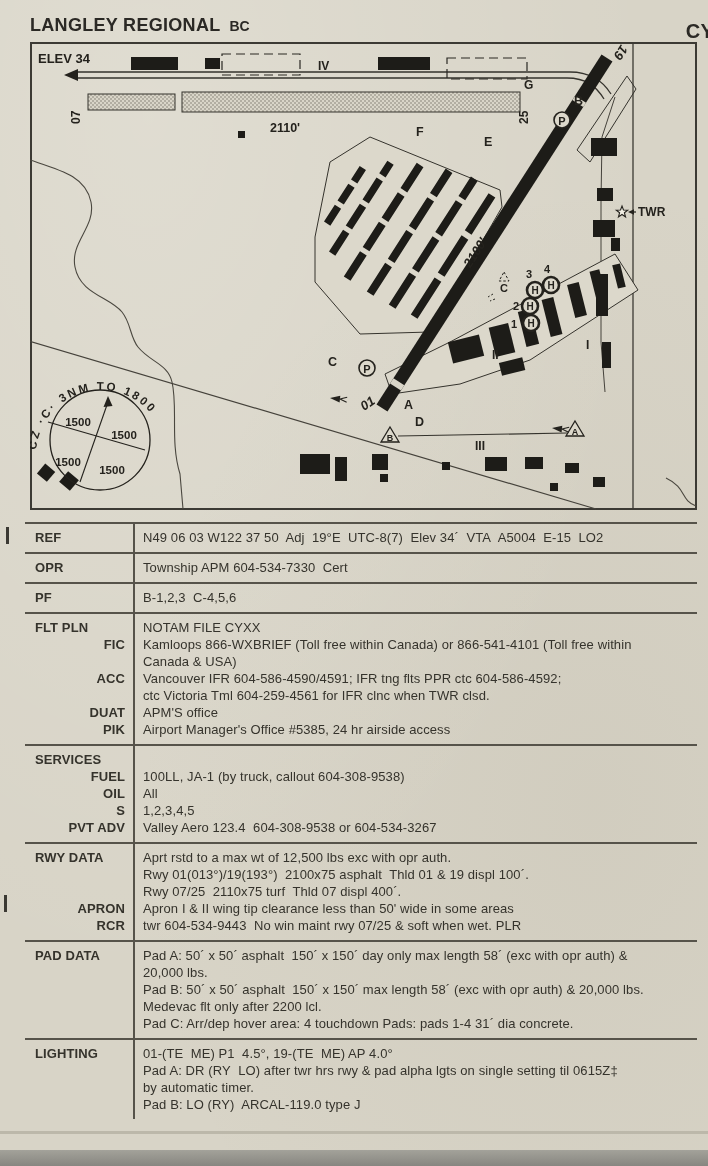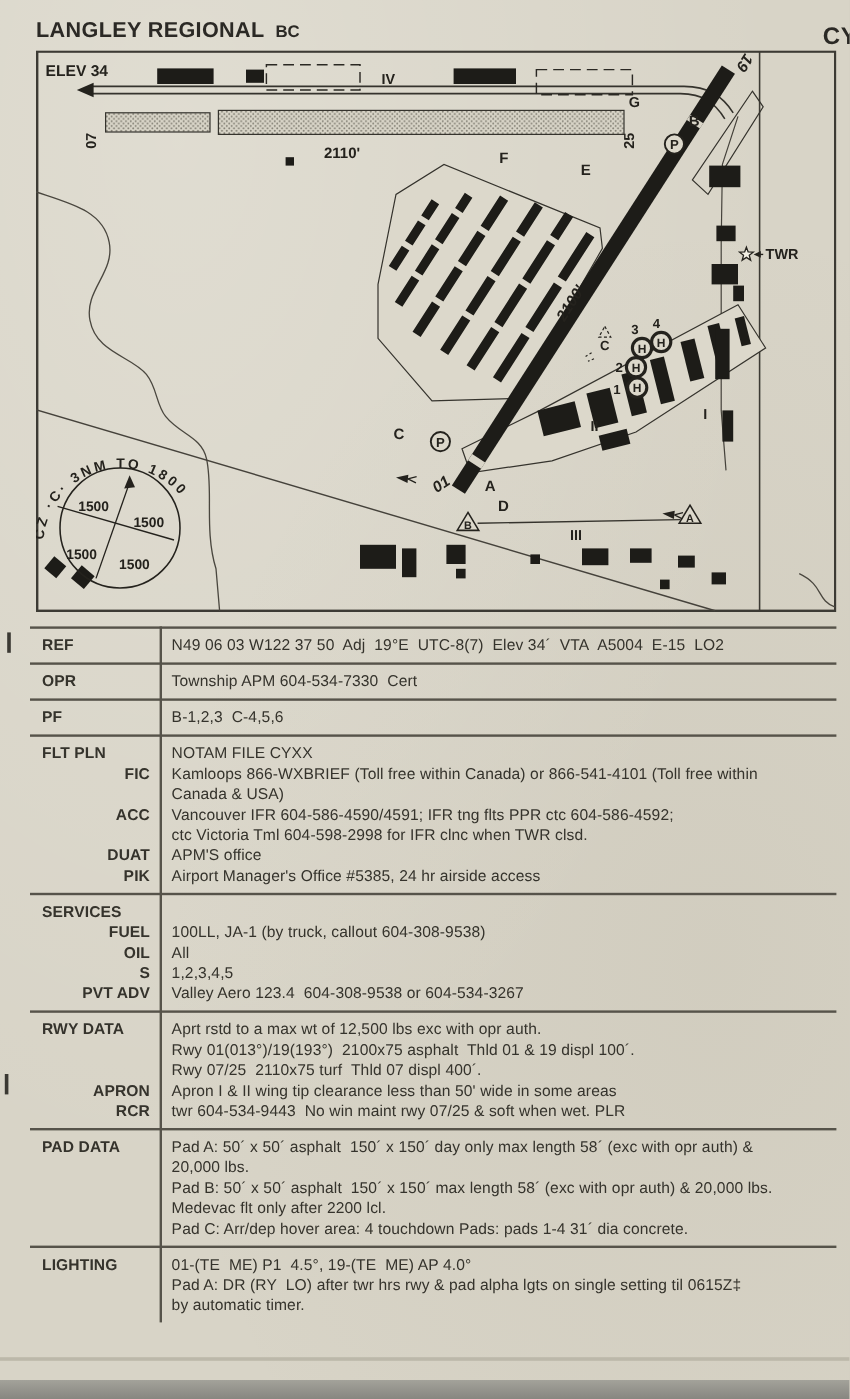--- a/index.html
+++ b/index.html
@@ -299,21 +299,21 @@
       <div class="sub">
           <div class="lab r"></div>
           <div class="con">Canada &amp; USA)</div>
         </div>
       <div class="sub">
           <div class="lab r">ACC</div>
           <div class="con">Vancouver IFR 604-586-4590/4591; IFR tng flts PPR ctc 604-586-4592;</div>
         </div>
       <div class="sub">
           <div class="lab r"></div>
-          <div class="con">ctc Victoria Tml 604-598-2998 for IFR clnc when TWR clsd.</div>
+          <div class="con">ctc Victoria Tml 604-259-4561 for IFR clnc when TWR clsd.</div>
         </div>
       <div class="sub">
           <div class="lab r">DUAT</div>
           <div class="con">APM'S office</div>
         </div>
       <div class="sub">
           <div class="lab r">PIK</div>
           <div class="con">Airport Manager's Office #5385, 24 hr airside access</div>
         </div>
     </div>
@@ -395,20 +395,21 @@
       <div class="sub">
           <div class="lab"></div>
           <div class="con">Pad A: DR (RY&nbsp; LO) after twr hrs rwy &amp; pad alpha lgts on single setting til 0615Z‡</div>
         </div>
       <div class="sub">
           <div class="lab"></div>
           <div class="con">by automatic timer.</div>
         </div>
       <div class="sub">
           <div class="lab"></div>
+          <div class="con">Pad B: LO (RY)&nbsp; ARCAL-119.0 type J</div>
         </div>
     </div>
   </div>
 
   <div class="changebar cb1"></div>
   <div class="changebar cb2"></div>
 
   <div class="edge-shadow"></div>
 </div>
 <div class="bottom-strip"></div>

